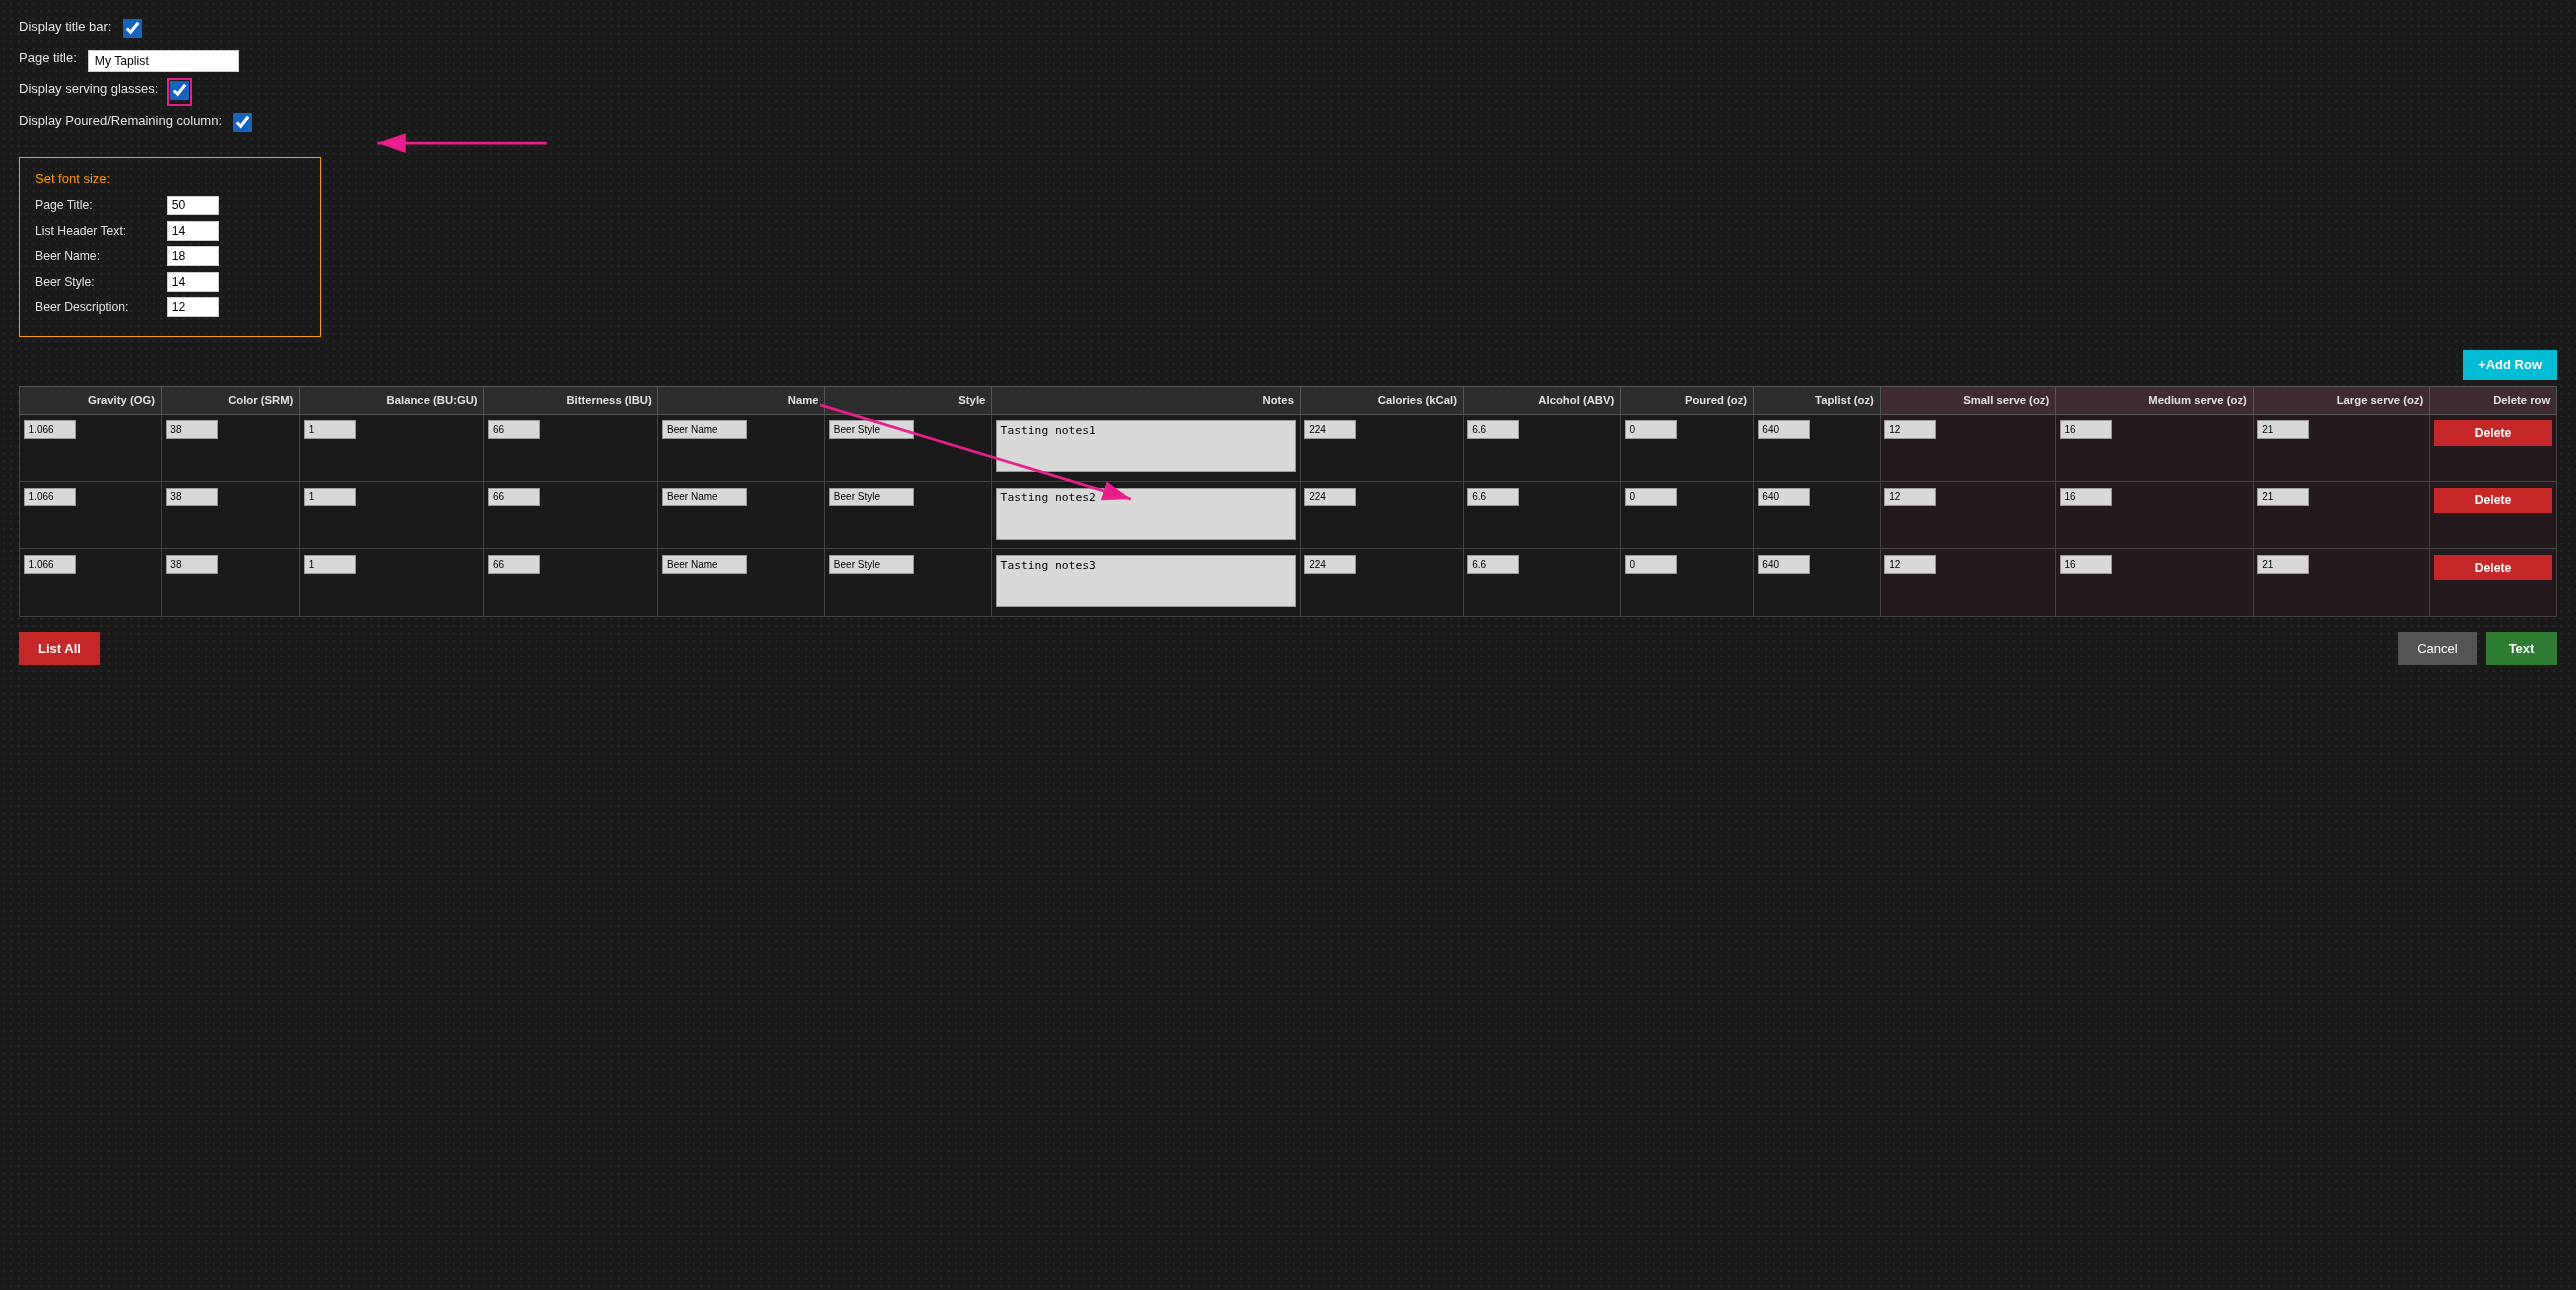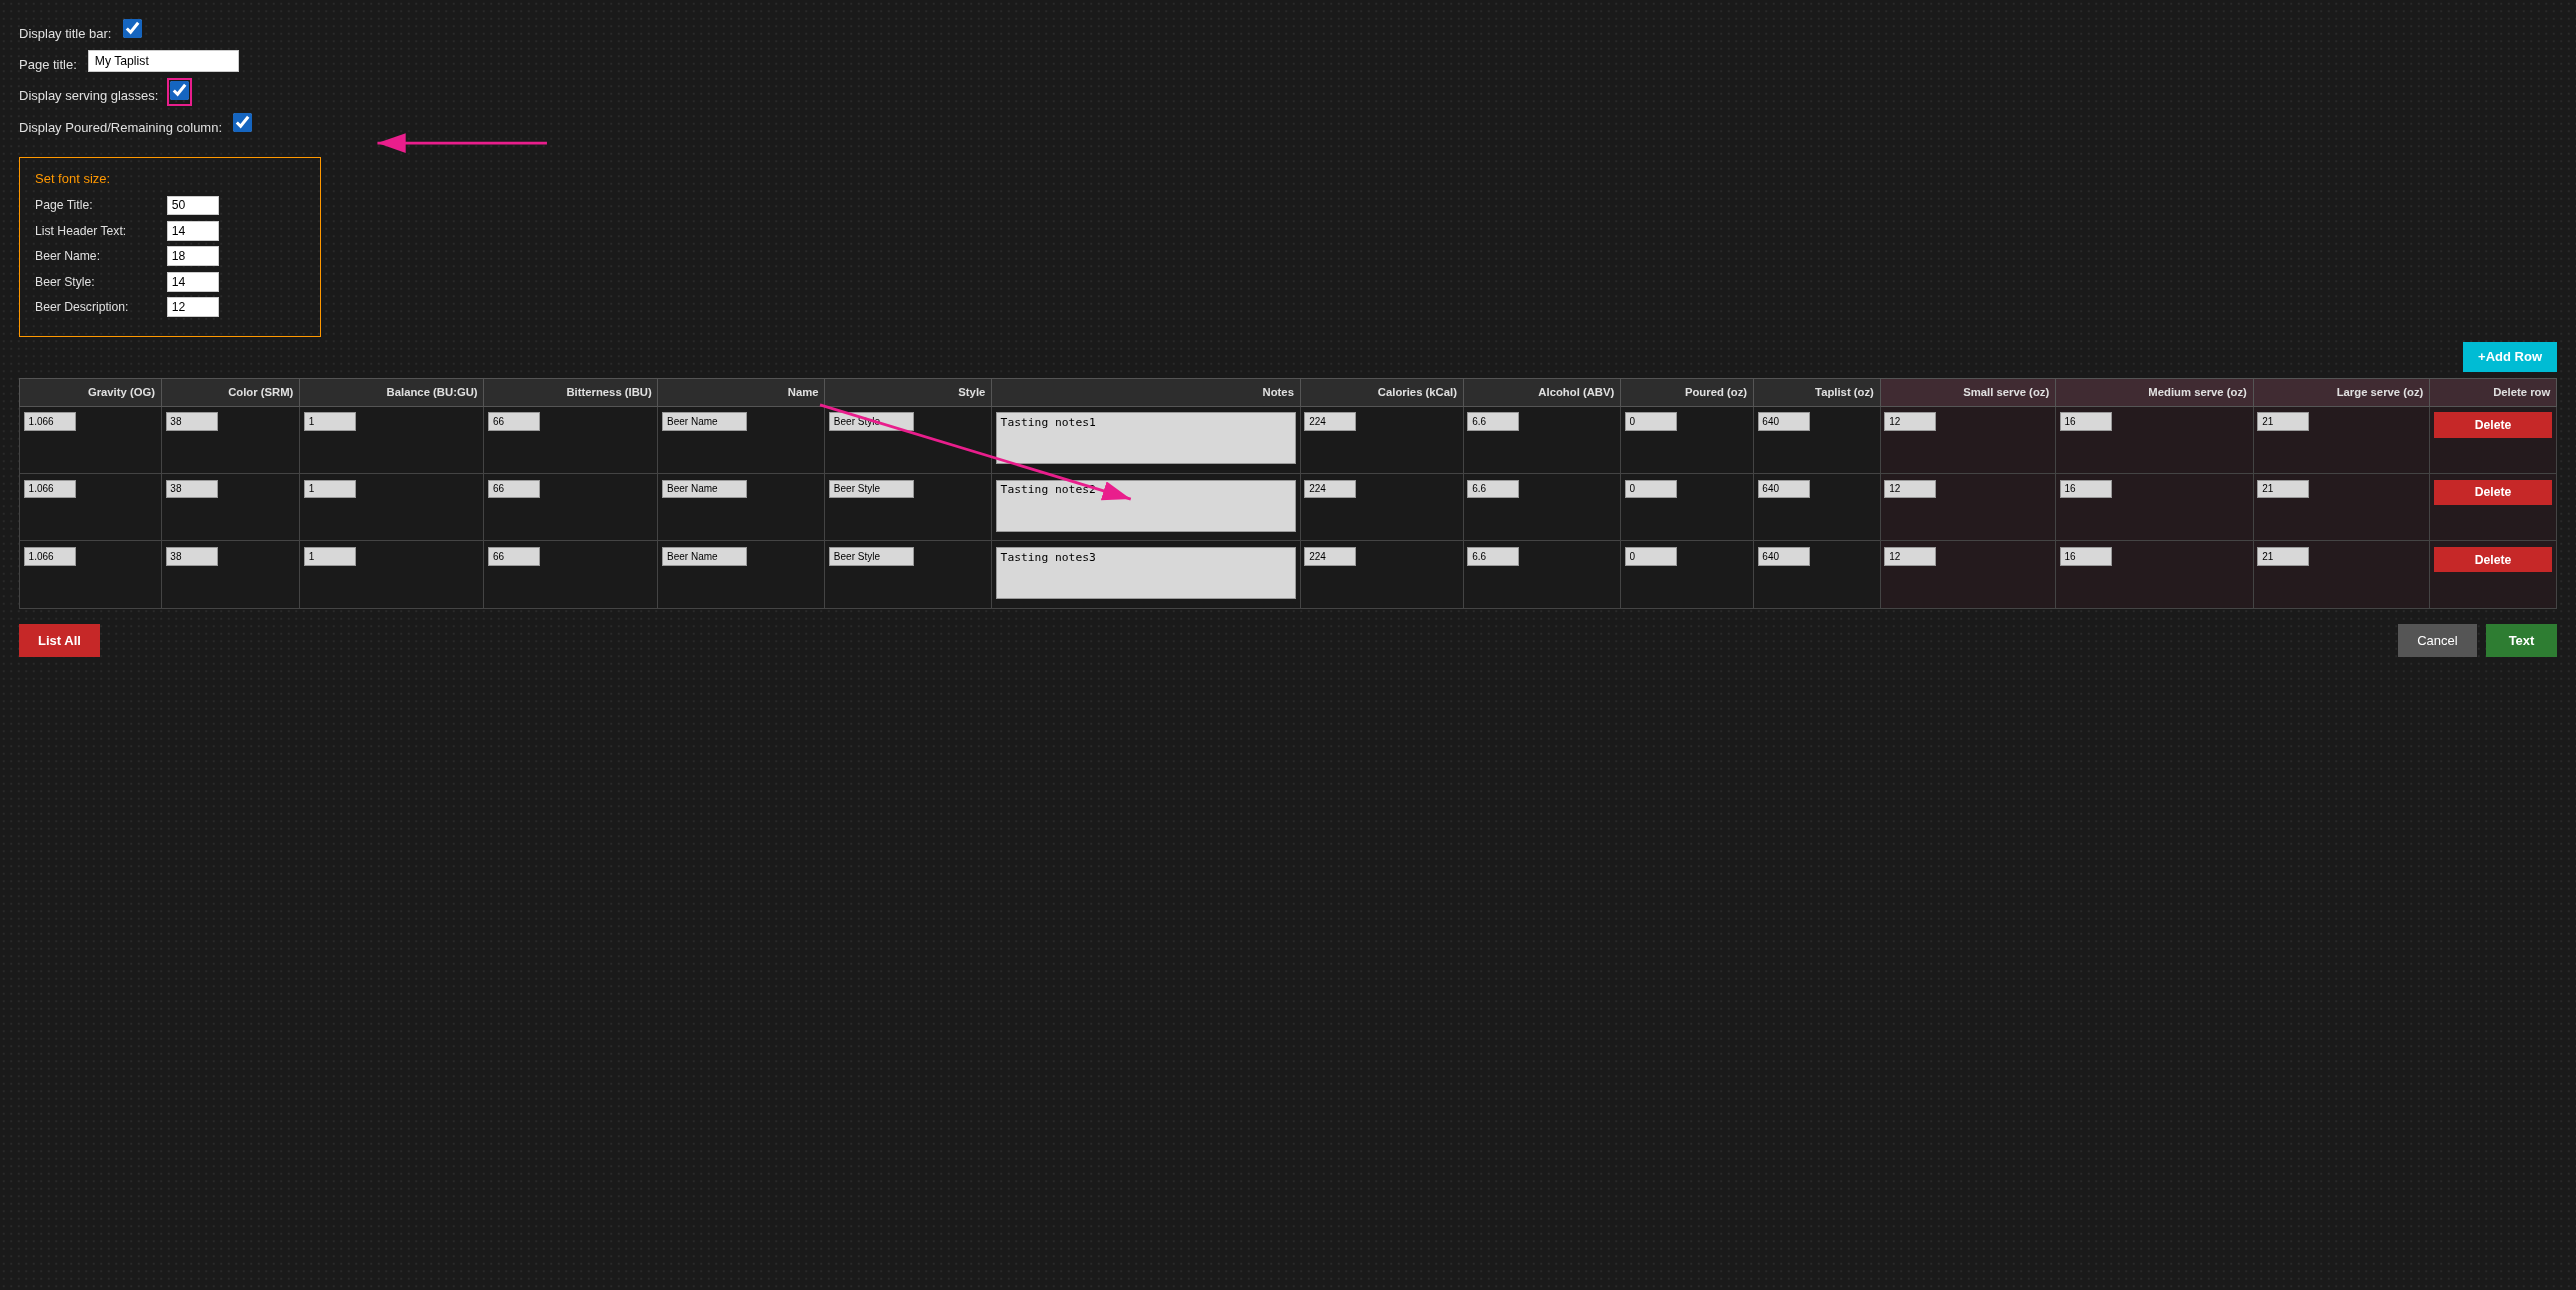--- a/index.html
+++ b/index.html
@@ -12,21 +12,21 @@
       font-size: 12.2px;
       min-height: 100vh;
       padding: 19px;
       position: relative;
     }
     .settings-section {
       margin-bottom: 9.4px;
     }
     .setting-row {
       display: flex;
-      align-items: flex-end;
+      align-items: flex-start;
       margin-bottom: 9.4px;
     }
     .setting-label {
       color: #e0e0e0;
       font-size: 13px;
       margin-right: 11.3px;
     }
     .checkbox-wrapper {
       display: inline-block;
     }
@@ -45,21 +45,21 @@
       color: black;
       border: 0.9px solid #ccc;
       padding: 2.8px 5.7px;
       font-size: 12.2px;
       width: 151px;
     }
     .font-size-section {
       border: 1.9px solid #ff9800;
       padding: 13px 15px 13px 15px;
       margin-top: 13px;
-      margin-bottom: 5px;
+      margin-bottom: 13px;
       display: inline-block;
       min-width: 302px;
     }
     .font-size-legend {
       color: #ff9800;
       font-size: 13px;
       margin-bottom: 9.4px;
     }
     .font-size-row {
       display: flex;

